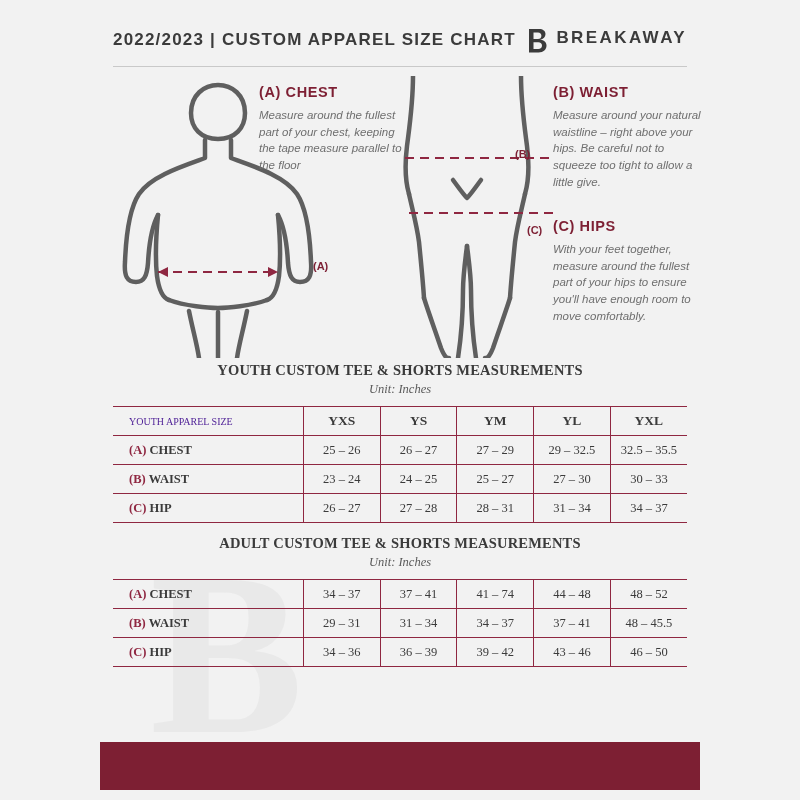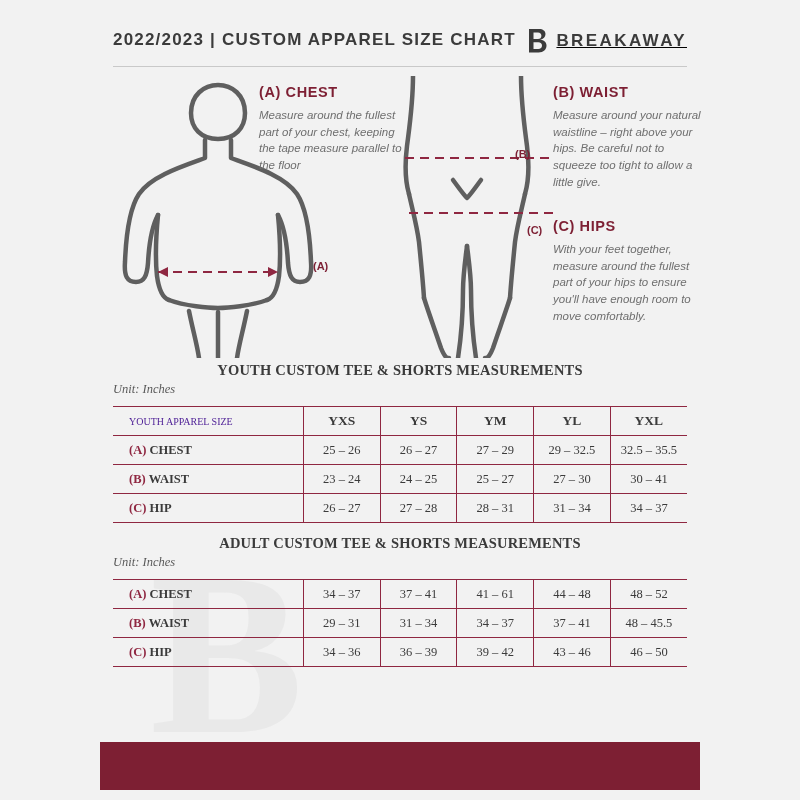--- a/index.html
+++ b/index.html
@@ -56,23 +56,21 @@
     font-weight: bold;
     letter-spacing: 1.2px;
     color: #3b3b3b;
     white-space: nowrap;
   }
   .brand {
     position: absolute;
     right: 113px;
     top: 28px;
     display: flex;
-    align-items: center;
     gap: 8px;
-    text-decoration: underline;
   }
   .brand-mark {
     width: 22px;
     height: 26px;
     position: relative;
   }
   .brand-name {
     font-size: 17px;
     font-weight: bold;
     letter-spacing: 2.4px;
@@ -141,21 +139,21 @@
   .tb-adult { top: 535px; }
   .tbl-title {
     text-align: center;
     font-size: 14.5px;
     font-weight: bold;
     color: #3b3b3b;
     letter-spacing: 0.2px;
     margin: 0;
   }
   .tbl-unit {
-    text-align: left;
+    text-align: center;
     font-size: 12.5px;
     font-style: italic;
     color: #5a5a5a;
     margin: 3px 0 9px 0;
   }
   table {
     border-collapse: collapse;
     width: 574px;
     table-layout: fixed;
   }
@@ -305,21 +303,21 @@
             <td>27 – 29</td>
             <td>29 – 32.5</td>
             <td class="last-col">32.5 – 35.5</td>
           </tr>
           <tr>
             <td class="col-label"><span class="tag">(B)</span> <span class="rowlabel-text">WAIST</span></td>
             <td>23 – 24</td>
             <td>24 – 25</td>
             <td>25 – 27</td>
             <td>27 – 30</td>
-            <td class="last-col">30 – 41</td>
+            <td class="last-col">30 – 33</td>
           </tr>
           <tr>
             <td class="col-label"><span class="tag">(C)</span> <span class="rowlabel-text">HIP</span></td>
             <td>26 – 27</td>
             <td>27 – 28</td>
             <td>28 – 31</td>
             <td>31 – 34</td>
             <td class="last-col">34 – 37</td>
           </tr>
         </tbody>
@@ -328,21 +326,21 @@
 
     <div class="table-block tb-adult">
       <p class="tbl-title">ADULT CUSTOM TEE &amp; SHORTS MEASUREMENTS</p>
       <p class="tbl-unit">Unit: Inches</p>
       <table>
         <tbody>
           <tr>
             <td class="col-label"><span class="tag">(A)</span> <span class="rowlabel-text">CHEST</span></td>
             <td>34 – 37</td>
             <td>37 – 41</td>
-            <td>41 – 61</td>
+            <td>41 – 74</td>
             <td>44 – 48</td>
             <td class="last-col">48 – 52</td>
           </tr>
           <tr>
             <td class="col-label"><span class="tag">(B)</span> <span class="rowlabel-text">WAIST</span></td>
             <td>29 – 31</td>
             <td>31 – 34</td>
             <td>34 – 37</td>
             <td>37 – 41</td>
             <td class="last-col">48 – 45.5</td>

